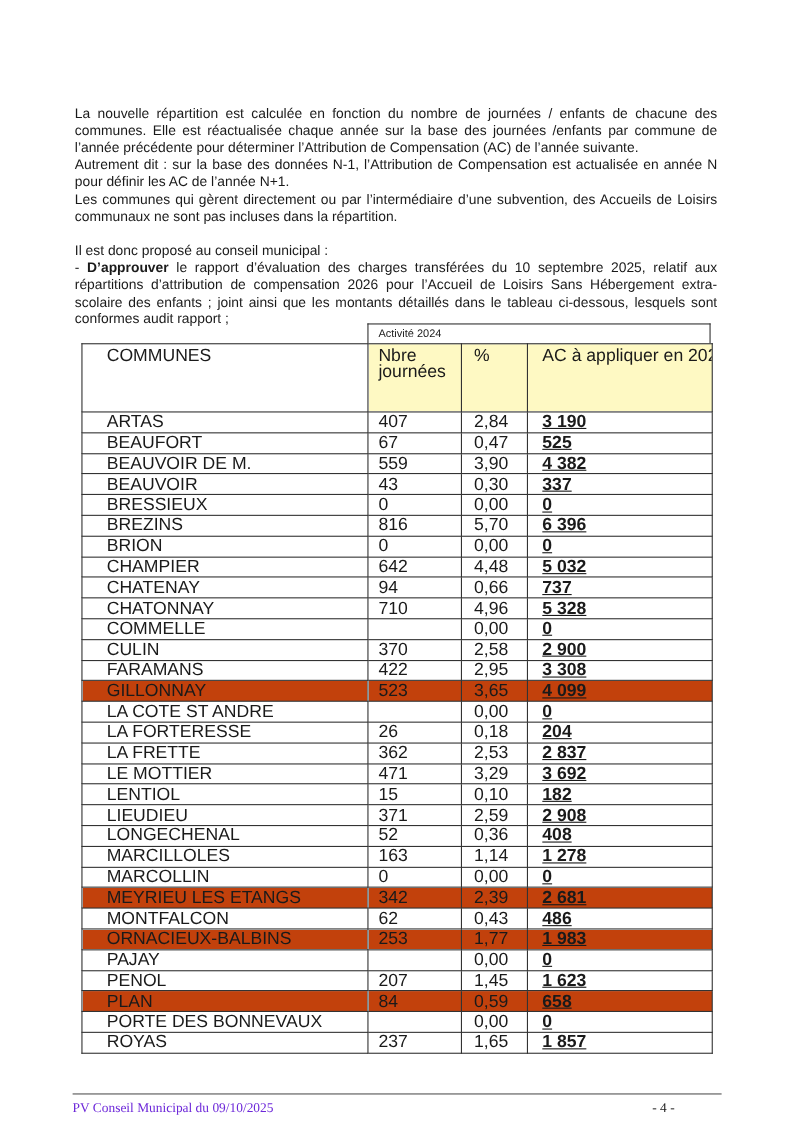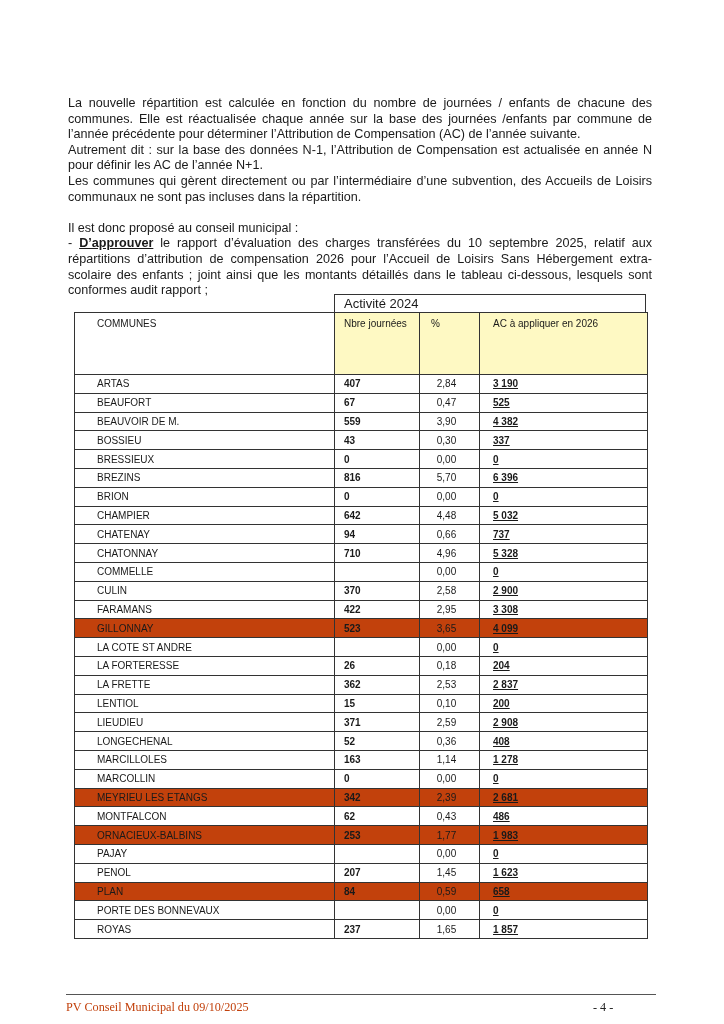--- a/index.html
+++ b/index.html
@@ -30,50 +30,49 @@
       text-align: justify;
     }
     .intro p {
       margin: 0;
     }
     .intro .gap {
       height: 15.6px;
     }
     .intro b {
       font-weight: bold;
-      text-decoration: underline;
     }
     
     .tbl-wrap {
       position: absolute;
       left: 74px;
       top: 278px;
       width: 573px;
     }
     .activity-head {
       position: absolute;
       left: 260px;
       top: 0;
       width: 312px;
       height: 18px;
       border: 1px solid #333;
       border-bottom: none;
       box-sizing: border-box;
-      font-size: 13px;
+      font-size: 10px;
       line-height: 17px;
       padding-left: 9px;
     }
     table {
       position: absolute;
       left: 0;
       top: 18px;
       width: 573px;
       border-collapse: collapse;
       table-layout: fixed;
-      font-size: 10px;
+      font-size: 16px;
     }
     col.c-name { width: 260px; }
     col.c-days { width: 85px; }
     col.c-pct { width: 60px; }
     col.c-ac { width: 168px; }
     th, td {
       border: 1px solid #333;
       padding: 0;
       overflow: hidden;
       white-space: nowrap;
@@ -105,21 +104,21 @@
     }
     tbody td {
       height: 17.8px;
       line-height: 17px;
     }
     tbody td.name {
       padding-left: 22px;
     }
     tbody td.days {
       padding-left: 9px;
-      font-weight: bold;
+      font-weight: normal;
     }
     tbody td.pct {
       text-align: center;
       padding-right: 6px;
     }
     tbody td.ac {
       padding-left: 13px;
       font-weight: bold;
       text-decoration: underline;
     }
@@ -134,21 +133,21 @@
       width: 590px;
       height: 1px;
       background: #555;
     }
     .footer-left {
       position: absolute;
       left: 66px;
       top: 984px;
       font-family: "Liberation Serif", serif;
       font-size: 12.2px;
-      color: #c2410c;
+      color: #6d28d9;
     }
     .footer-right {
       position: absolute;
       left: 593px;
       top: 984px;
       font-family: "Liberation Serif", serif;
       font-size: 12.2px;
       color: #222;
     }
   </style>
@@ -196,21 +195,21 @@
             <td class="pct">0,47</td>
             <td class="ac">525</td>
           </tr>
           <tr>
             <td class="name">BEAUVOIR DE M.</td>
             <td class="days">559</td>
             <td class="pct">3,90</td>
             <td class="ac">4 382</td>
           </tr>
           <tr>
-            <td class="name">BOSSIEU</td>
+            <td class="name">BEAUVOIR</td>
             <td class="days">43</td>
             <td class="pct">0,30</td>
             <td class="ac">337</td>
           </tr>
           <tr>
             <td class="name">BRESSIEUX</td>
             <td class="days">0</td>
             <td class="pct">0,00</td>
             <td class="ac">0</td>
           </tr>
@@ -280,24 +279,30 @@
             <td class="pct">0,18</td>
             <td class="ac">204</td>
           </tr>
           <tr>
             <td class="name">LA FRETTE</td>
             <td class="days">362</td>
             <td class="pct">2,53</td>
             <td class="ac">2 837</td>
           </tr>
           <tr>
+            <td class="name">LE MOTTIER</td>
+            <td class="days">471</td>
+            <td class="pct">3,29</td>
+            <td class="ac">3 692</td>
+          </tr>
+          <tr>
             <td class="name">LENTIOL</td>
             <td class="days">15</td>
             <td class="pct">0,10</td>
-            <td class="ac">200</td>
+            <td class="ac">182</td>
           </tr>
           <tr>
             <td class="name">LIEUDIEU</td>
             <td class="days">371</td>
             <td class="pct">2,59</td>
             <td class="ac">2 908</td>
           </tr>
           <tr>
             <td class="name">LONGECHENAL</td>
             <td class="days">52</td>

